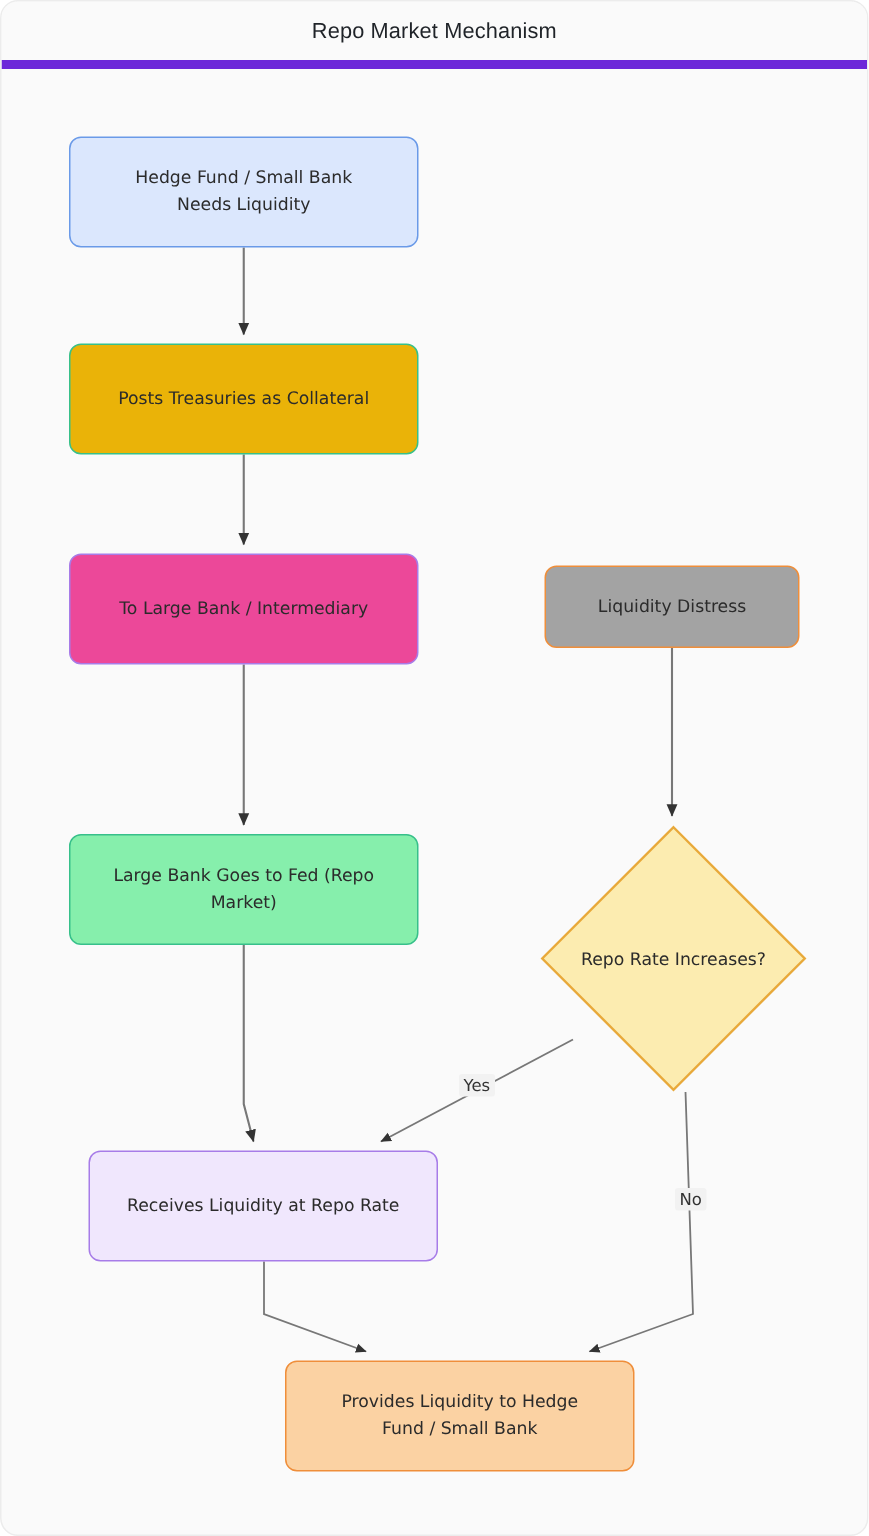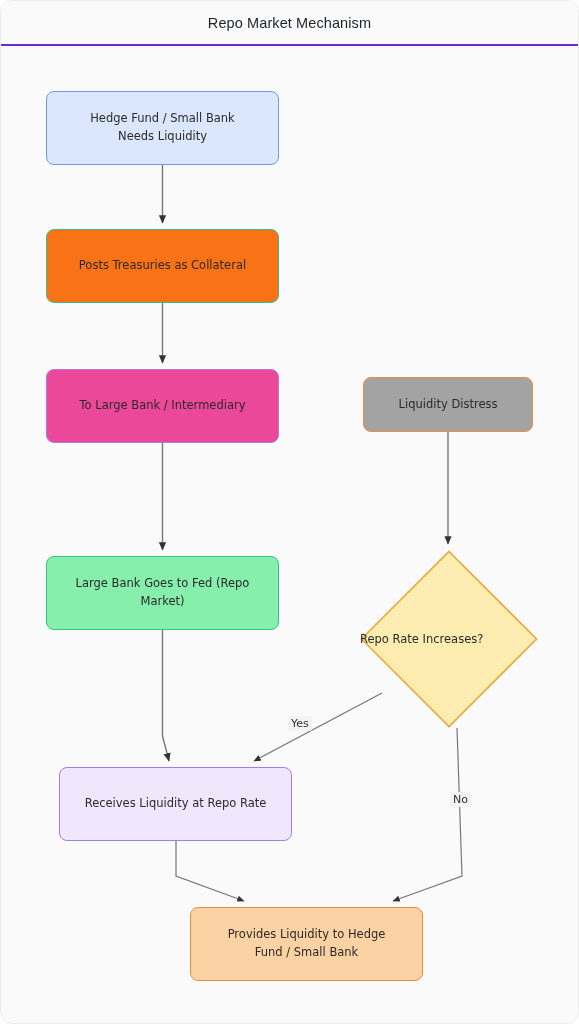--- a/index.html
+++ b/index.html
@@ -23,21 +23,21 @@
     border-radius: 12px;
     overflow: hidden;
   }
   .header-bar {
     position: absolute;
     left: 0;
     top: 0;
     width: 100%;
     height: 45px;
     box-sizing: border-box;
-    border-bottom: 2px solid #6d28d9;
+    border-bottom: 6px solid #6d28d9;
     background: #fafafa;
     display: flex;
     align-items: center;
     justify-content: center;
   }
   .header-title {
     font-size: 14.5px;
     color: #1f2328;
     letter-spacing: 0.1px;
     font-family: "Liberation Sans", sans-serif;
@@ -75,21 +75,21 @@
     padding: 4px 10px;
   }
   .node-text {
     display: block;
     white-space: pre-line;
   }
   .diamond-wrap {
     position: absolute;
     display: flex;
     align-items: center;
-    justify-content: flex-start;
+    justify-content: center;
   }
   .diamond-shape {
     position: absolute;
     left: 0;
     top: 0;
     width: 100%;
     height: 100%;
   }
   .diamond-label {
     position: relative;
@@ -145,21 +145,21 @@
       <path d="M175,795 L175,830 L243,855" stroke="#777777" stroke-width="1.2" fill="none" marker-end="url(#arrowhead)"></path>
     </svg>
 
     <div class="node" style="left:45px; top:45px; width:233px; height:74px;
                 background:#dbe7fd; border-color:#6a9ae8;">
       <span class="node-text">Hedge Fund / Small Bank
 Needs Liquidity</span>
     </div>
 
     <div class="node" style="left:45px; top:183px; width:233px; height:74px;
-                background:#f97316; border-color:#37c08a;">
+                background:#eab308; border-color:#37c08a;">
       <span class="node-text">Posts Treasuries as Collateral</span>
     </div>
 
     <div class="node" style="left:45px; top:323px; width:233px; height:74px;
                 background:#ec4899; border-color:#a77ce8;">
       <span class="node-text">To Large Bank / Intermediary</span>
     </div>
 
     <div class="node" style="left:45px; top:510px; width:233px; height:74px;
                 background:#86efac; border-color:#37c08a;">
@@ -183,18 +183,18 @@
                 background:#f0e7fd; border-color:#a77ce8;">
       <span class="node-text">Receives Liquidity at Repo Rate</span>
     </div>
 
     <div class="node" style="left:189px; top:861px; width:233px; height:74px;
                 background:#fbd2a3; border-color:#ef8e3a;">
       <span class="node-text">Provides Liquidity to Hedge
 Fund / Small Bank</span>
     </div>
 
-    <div class="edge-label" style="left:287px; top:670px;">Yes</div>
+    <div class="edge-label" style="left:305px; top:670px;">Yes</div>
 
     <div class="edge-label" style="left:449px; top:746px;">No</div>
 
   </div>
 </div>
 
 </body></html>

